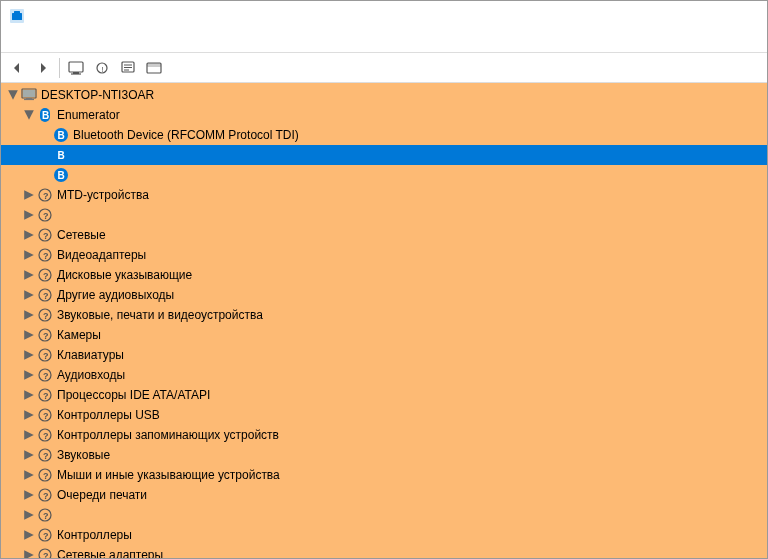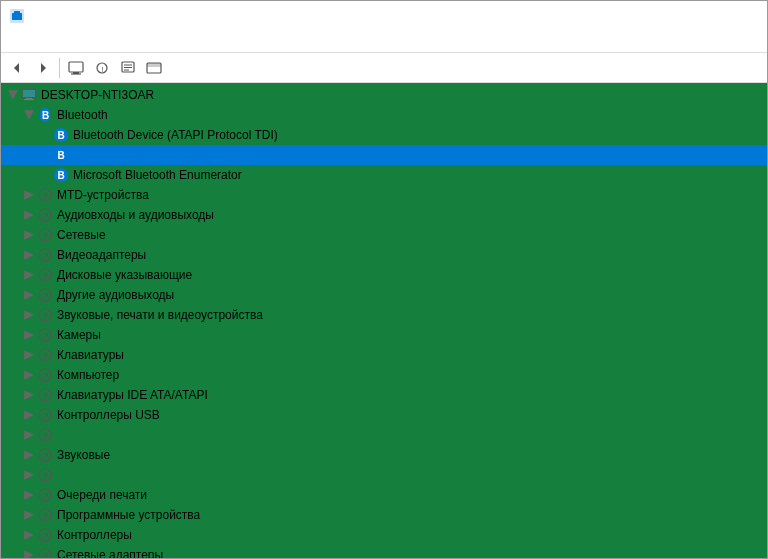--- a/index.html
+++ b/index.html
@@ -100,21 +100,21 @@
 
     .content {
       flex: 1;
       display: flex;
       overflow: hidden;
     }
     .tree-panel {
       flex: 1;
       overflow-y: auto;
       overflow-x: hidden;
-      background: #15803d;
+      background: #fdba74;
       padding: 2px 0;
     }
     .tree-panel::-webkit-scrollbar { width: 17px; }
     .tree-panel::-webkit-scrollbar-track { background: #f0f0f0; border-left: 1px solid #ddd; }
     .tree-panel::-webkit-scrollbar-thumb { background: #c0c0c0; border: 1px solid #a0a0a0; }
 
     .tree-item {
       display: flex;
       align-items: center;
       height: 20px;
@@ -243,50 +243,49 @@
             <svg viewBox="0 0 10 10" style="transform:rotate(90deg)">
               <polygon points="2,2 8,5 2,8" fill="#666"></polygon>
             </svg>
           </span>
           <span class="item-icon">
             <svg viewBox="0 0 16 16">
               <rect x="3" y="1" width="10" height="14" rx="5" fill="#0078d7"></rect>
               <text x="5" y="12" font-size="10" fill="white" font-weight="bold">B</text>
             </svg>
           </span>
-          <span class="item-label">Bluetooth</span>
+          <span class="item-label">Enumerator</span>
         </div>
         <div class="tree-item" style="padding-left: 36px;">
           <span class="expand-icon" style="visibility: hidden;"></span>
           <span class="item-icon">
             <svg viewBox="0 0 16 16">
               <circle cx="8" cy="8" r="7" fill="#0078d7"></circle>
               <text x="4.5" y="12" font-size="10" fill="white" font-weight="bold">B</text>
             </svg>
           </span>
-          <span class="item-label">Bluetooth Device (ATAPI Protocol TDI)</span>
+          <span class="item-label">Bluetooth Device (RFCOMM Protocol TDI)</span>
         </div>
         <div class="tree-item highlighted" style="padding-left: 36px;">
           <span class="expand-icon" style="visibility: hidden;"></span>
           <span class="item-icon">
             <svg viewBox="0 0 16 16">
               <circle cx="8" cy="8" r="7" fill="#0078d7"></circle>
               <text x="4.5" y="12" font-size="10" fill="white" font-weight="bold">B</text>
             </svg>
           </span>
         </div>
         <div class="tree-item" style="padding-left: 36px;">
           <span class="expand-icon" style="visibility: hidden;"></span>
           <span class="item-icon">
             <svg viewBox="0 0 16 16">
               <circle cx="8" cy="8" r="7" fill="#0078d7"></circle>
               <text x="4.5" y="12" font-size="10" fill="white" font-weight="bold">B</text>
             </svg>
           </span>
-          <span class="item-label">Microsoft Bluetooth Enumerator</span>
         </div>
         <div class="tree-item" style="padding-left: 20px;">
           <span class="expand-icon">
             <svg viewBox="0 0 10 10">
               <polygon points="2,2 8,5 2,8" fill="#666"></polygon>
             </svg>
           </span>
           <span class="item-icon">
             <svg viewBox="0 0 16 16">
               <circle cx="8" cy="8" r="6" fill="none" stroke="#555" stroke-width="1.2"></circle>
@@ -300,21 +299,20 @@
             <svg viewBox="0 0 10 10">
               <polygon points="2,2 8,5 2,8" fill="#666"></polygon>
             </svg>
           </span>
           <span class="item-icon">
             <svg viewBox="0 0 16 16">
               <circle cx="8" cy="8" r="6" fill="none" stroke="#555" stroke-width="1.2"></circle>
               <text x="6" y="12" font-size="9" fill="#555" font-weight="bold">?</text>
             </svg>
           </span>
-          <span class="item-label">Аудиовходы и аудиовыходы</span>
         </div>
         <div class="tree-item" style="padding-left: 20px;">
           <span class="expand-icon">
             <svg viewBox="0 0 10 10">
               <polygon points="2,2 8,5 2,8" fill="#666"></polygon>
             </svg>
           </span>
           <span class="item-icon">
             <svg viewBox="0 0 16 16">
               <circle cx="8" cy="8" r="6" fill="none" stroke="#555" stroke-width="1.2"></circle>
@@ -412,35 +410,35 @@
             <svg viewBox="0 0 10 10">
               <polygon points="2,2 8,5 2,8" fill="#666"></polygon>
             </svg>
           </span>
           <span class="item-icon">
             <svg viewBox="0 0 16 16">
               <circle cx="8" cy="8" r="6" fill="none" stroke="#555" stroke-width="1.2"></circle>
               <text x="6" y="12" font-size="9" fill="#555" font-weight="bold">?</text>
             </svg>
           </span>
-          <span class="item-label">Компьютер</span>
-        </div>
-        <div class="tree-item" style="padding-left: 20px;">
-          <span class="expand-icon">
-            <svg viewBox="0 0 10 10">
-              <polygon points="2,2 8,5 2,8" fill="#666"></polygon>
-            </svg>
-          </span>
-          <span class="item-icon">
-            <svg viewBox="0 0 16 16">
-              <circle cx="8" cy="8" r="6" fill="none" stroke="#555" stroke-width="1.2"></circle>
-              <text x="6" y="12" font-size="9" fill="#555" font-weight="bold">?</text>
-            </svg>
-          </span>
-          <span class="item-label">Клавиатуры IDE ATA/ATAPI</span>
+          <span class="item-label">Аудиовходы</span>
+        </div>
+        <div class="tree-item" style="padding-left: 20px;">
+          <span class="expand-icon">
+            <svg viewBox="0 0 10 10">
+              <polygon points="2,2 8,5 2,8" fill="#666"></polygon>
+            </svg>
+          </span>
+          <span class="item-icon">
+            <svg viewBox="0 0 16 16">
+              <circle cx="8" cy="8" r="6" fill="none" stroke="#555" stroke-width="1.2"></circle>
+              <text x="6" y="12" font-size="9" fill="#555" font-weight="bold">?</text>
+            </svg>
+          </span>
+          <span class="item-label">Процессоры IDE ATA/ATAPI</span>
         </div>
         <div class="tree-item" style="padding-left: 20px;">
           <span class="expand-icon">
             <svg viewBox="0 0 10 10">
               <polygon points="2,2 8,5 2,8" fill="#666"></polygon>
             </svg>
           </span>
           <span class="item-icon">
             <svg viewBox="0 0 16 16">
               <circle cx="8" cy="8" r="6" fill="none" stroke="#555" stroke-width="1.2"></circle>
@@ -454,20 +452,21 @@
             <svg viewBox="0 0 10 10">
               <polygon points="2,2 8,5 2,8" fill="#666"></polygon>
             </svg>
           </span>
           <span class="item-icon">
             <svg viewBox="0 0 16 16">
               <circle cx="8" cy="8" r="6" fill="none" stroke="#555" stroke-width="1.2"></circle>
               <text x="6" y="12" font-size="9" fill="#555" font-weight="bold">?</text>
             </svg>
           </span>
+          <span class="item-label">Контроллеры запоминающих устройств</span>
         </div>
         <div class="tree-item" style="padding-left: 20px;">
           <span class="expand-icon">
             <svg viewBox="0 0 10 10">
               <polygon points="2,2 8,5 2,8" fill="#666"></polygon>
             </svg>
           </span>
           <span class="item-icon">
             <svg viewBox="0 0 16 16">
               <circle cx="8" cy="8" r="6" fill="none" stroke="#555" stroke-width="1.2"></circle>
@@ -481,20 +480,21 @@
             <svg viewBox="0 0 10 10">
               <polygon points="2,2 8,5 2,8" fill="#666"></polygon>
             </svg>
           </span>
           <span class="item-icon">
             <svg viewBox="0 0 16 16">
               <circle cx="8" cy="8" r="6" fill="none" stroke="#555" stroke-width="1.2"></circle>
               <text x="6" y="12" font-size="9" fill="#555" font-weight="bold">?</text>
             </svg>
           </span>
+          <span class="item-label">Мыши и иные указывающие устройства</span>
         </div>
         <div class="tree-item" style="padding-left: 20px;">
           <span class="expand-icon">
             <svg viewBox="0 0 10 10">
               <polygon points="2,2 8,5 2,8" fill="#666"></polygon>
             </svg>
           </span>
           <span class="item-icon">
             <svg viewBox="0 0 16 16">
               <circle cx="8" cy="8" r="6" fill="none" stroke="#555" stroke-width="1.2"></circle>
@@ -508,21 +508,20 @@
             <svg viewBox="0 0 10 10">
               <polygon points="2,2 8,5 2,8" fill="#666"></polygon>
             </svg>
           </span>
           <span class="item-icon">
             <svg viewBox="0 0 16 16">
               <circle cx="8" cy="8" r="6" fill="none" stroke="#555" stroke-width="1.2"></circle>
               <text x="6" y="12" font-size="9" fill="#555" font-weight="bold">?</text>
             </svg>
           </span>
-          <span class="item-label">Программные устройства</span>
         </div>
         <div class="tree-item" style="padding-left: 20px;">
           <span class="expand-icon">
             <svg viewBox="0 0 10 10">
               <polygon points="2,2 8,5 2,8" fill="#666"></polygon>
             </svg>
           </span>
           <span class="item-icon">
             <svg viewBox="0 0 16 16">
               <circle cx="8" cy="8" r="6" fill="none" stroke="#555" stroke-width="1.2"></circle>

